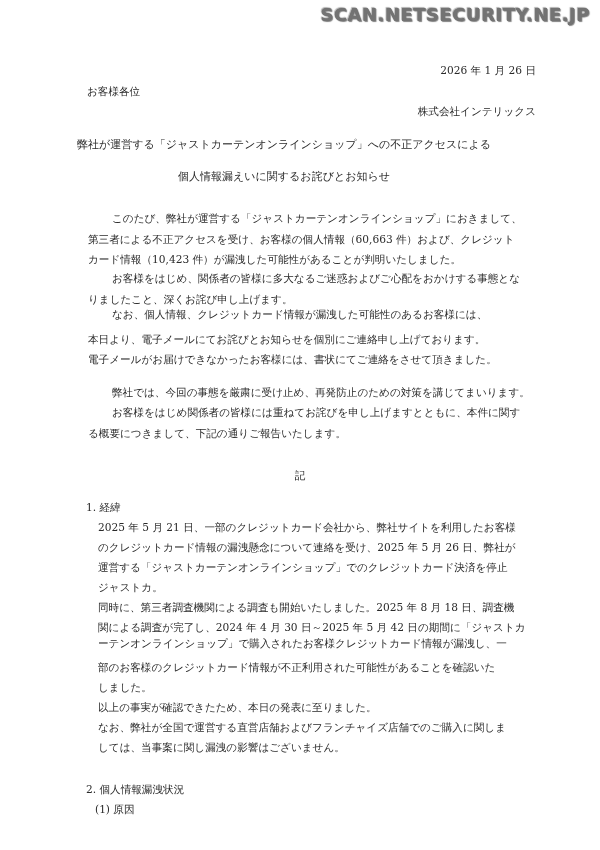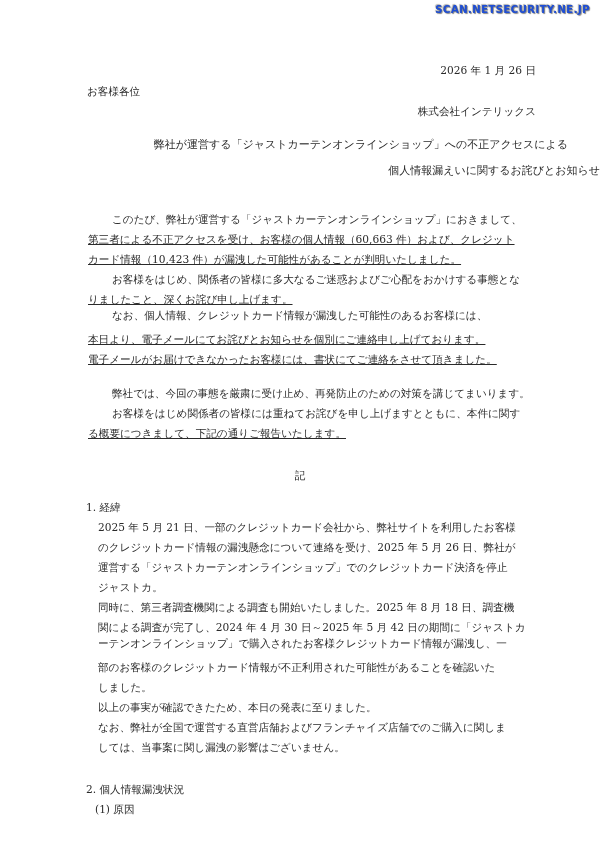--- a/index.html
+++ b/index.html
@@ -6,34 +6,34 @@
     body {
       width: 600px; height: 850px; overflow: hidden;
       background: #ffffff;
       font-family: "DejaVu Serif", "Liberation Serif", serif;
       color: #2a2a2a;
       position: relative;
     }
     .watermark {
       position: absolute; top: 4px; right: 10px;
       font-family: "DejaVu Sans", "Liberation Sans", sans-serif;
-      font-size: 10px; letter-spacing: 0.5px;
-      color: #1d4ed8;
+      font-size: 18px; letter-spacing: 0.5px;
+      color: #737373;
       text-shadow: 0 0 1px #666, 1px 1px 1px #888, -1px -1px 1px #bbb;
       font-weight: bold;
     }
     .line { position: absolute; font-size: 10.6px; line-height: 14px; white-space: nowrap; }
     .date { top: 63px; right: 64px; }
     .addressee { top: 84px; left: 87px; }
     .company { top: 104px; right: 64px; }
-    .title { left: 0; width: 568px; text-align: right; font-size: 11px; }
+    .title { left: 0; width: 568px; text-align: center; font-size: 11px; }
     .t1 { top: 138px; }
-    .t2 { top: 164px; padding-left: 32px; }
-    .body-p { left: 88px; text-decoration: underline; }
-    .indent { left: 112px; }
+    .t2 { top: 170px; }
+    .body-p { left: 88px; }
+    .indent { left: 112px; font-family: Liberation Serif, serif; }
     .kiki { top: 468px; left: 0; width: 600px; text-align: center; }
     .sec { left: 86px; }
     .sec-body { left: 98px; }
     .sub { left: 95px; }
   </style>
 </head>
 <body>
 
 <div class="watermark">SCAN.NETSECURITY.NE.JP</div>
 

